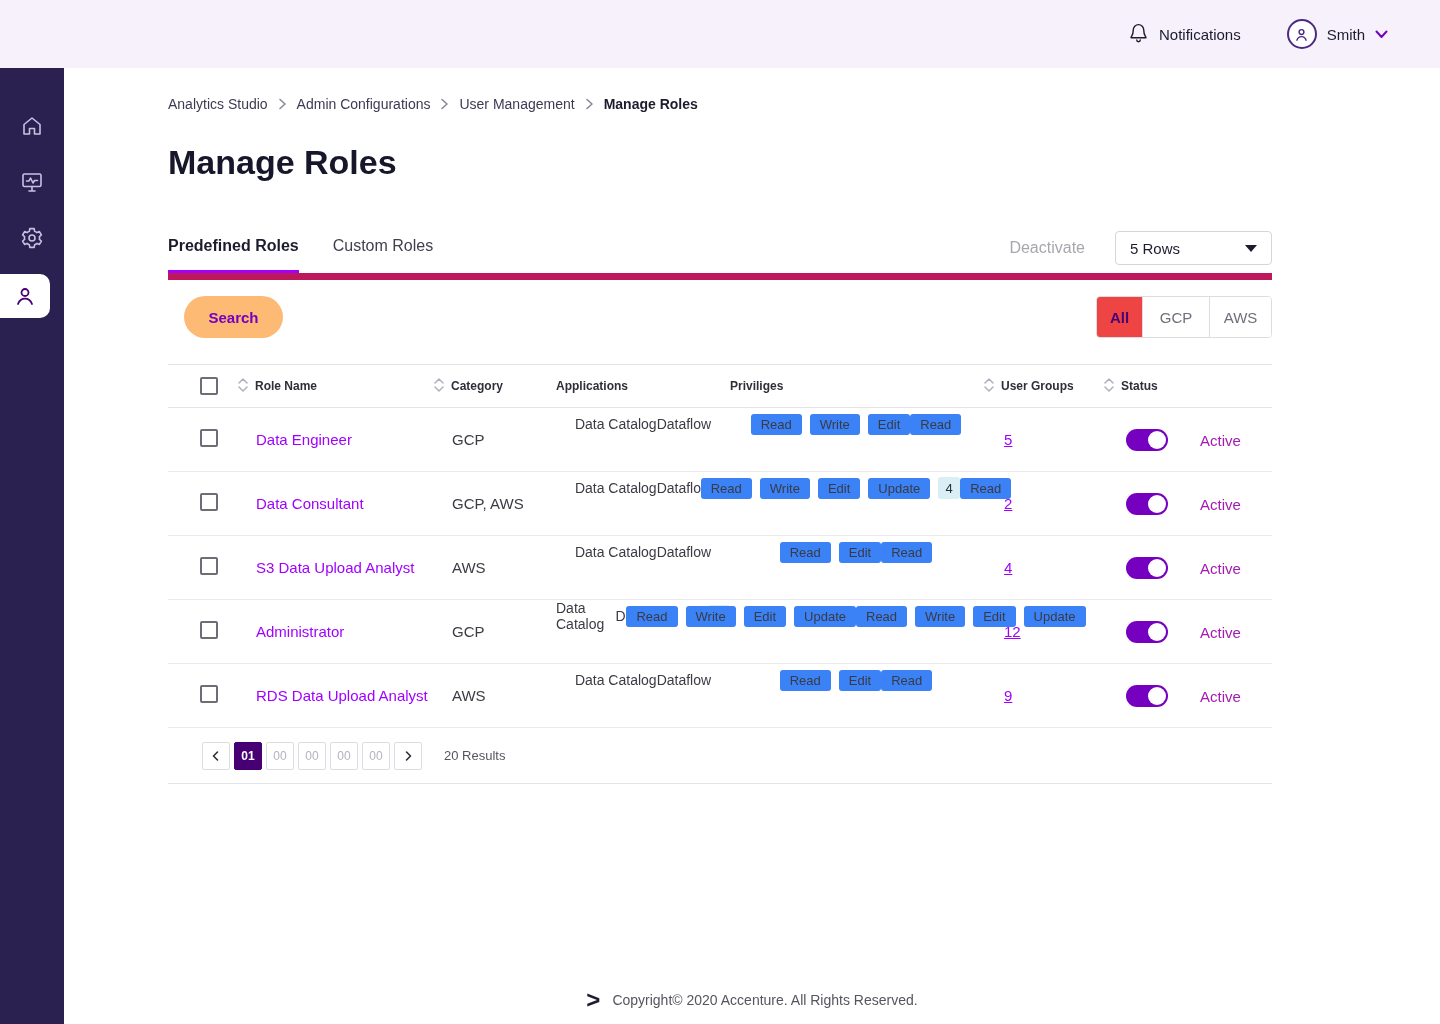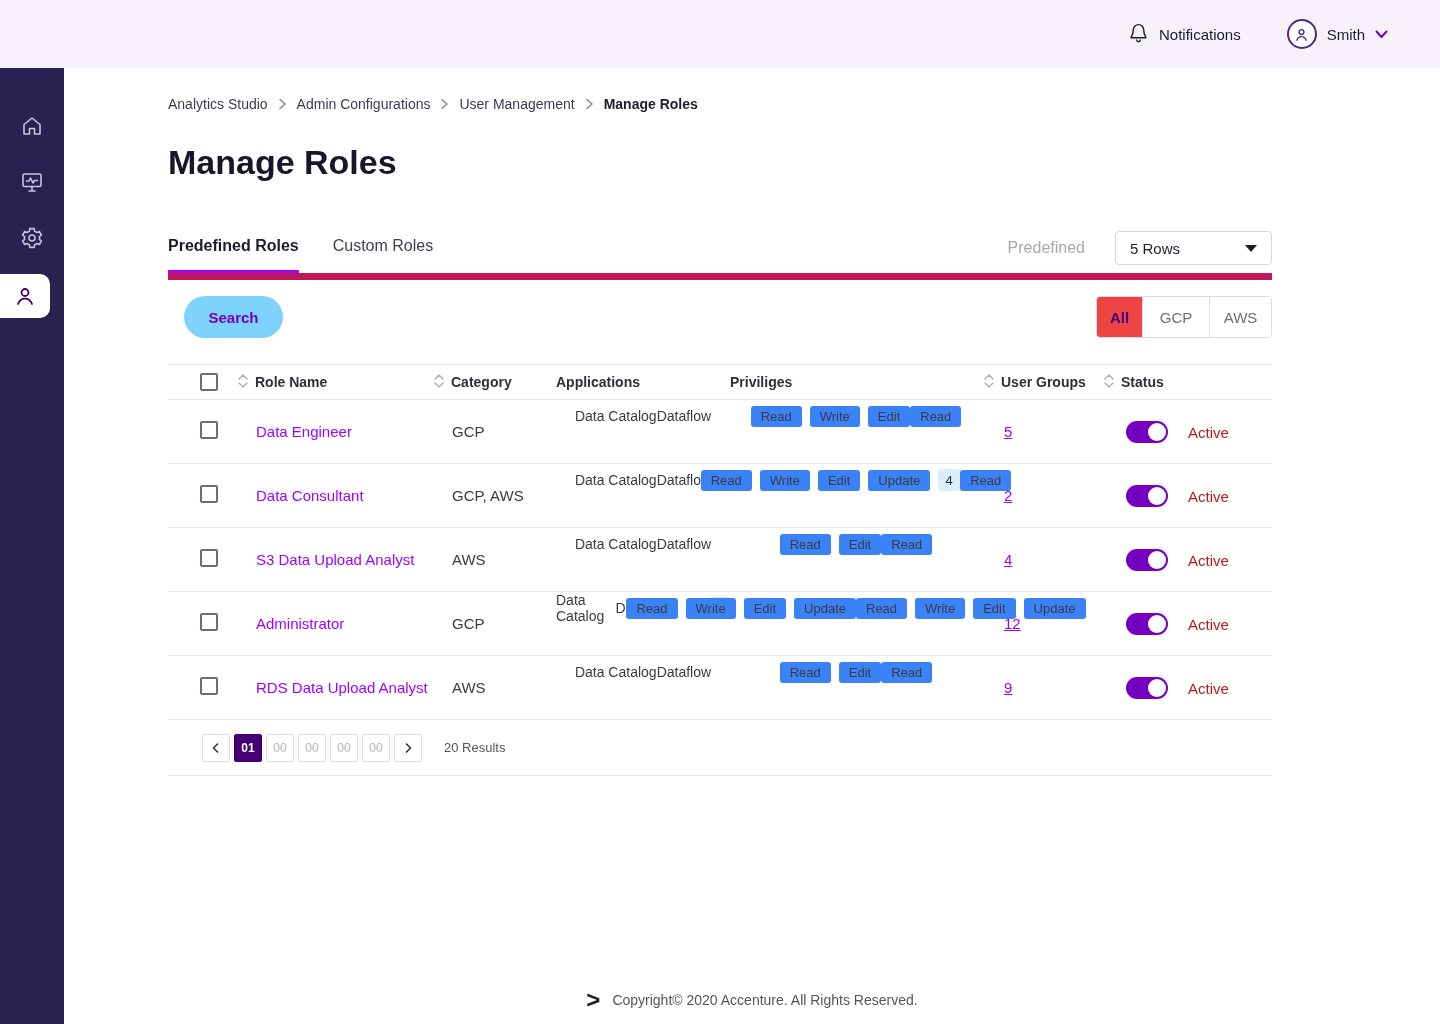--- a/index.html
+++ b/index.html
@@ -44,51 +44,51 @@
   .rows-select { width: 157px; height: 34px; border: 1px solid #d5d5dc; border-radius: 4px; background: #fff;
                  display: flex; align-items: center; justify-content: space-between; padding: 0 14px; font-size: 15px; color: #1c1c2e; cursor: pointer; }
   .caret-down { width: 0; height: 0; border-left: 6px solid transparent; border-right: 6px solid transparent; border-top: 7px solid #1c1c2e; }
 
   
   .search-row { margin-top: 16px; display: flex; align-items: center; }
   .search-box { width: 300px; height: 42px; border: 1px solid #9b51d8; border-radius: 4px; background: #fff;
                 display: flex; align-items: center; padding: 0 12px; gap: 10px; }
   .search-box input { border: none; outline: none; flex: 1; font-size: 15px; color: #1c1c2e; font-family: inherit; background: transparent; }
   .search-box input::placeholder { color: #8a8a95; }
-  .search-btn { margin-left: 16px; width: 99px; height: 42px; border-radius: 21px; border: none; background: #7dd3fc;
+  .search-btn { margin-left: 16px; width: 99px; height: 42px; border-radius: 21px; border: none; background: #fdba74;
                 color: #7500c0; font-weight: 700; font-size: 15px; cursor: pointer; font-family: inherit; }
   .filter-group { margin-left: auto; display: flex; height: 42px; border: 1px solid #dcdce2; border-radius: 4px; overflow: hidden; }
   .filter-seg { display: flex; align-items: center; justify-content: center; font-size: 15px; color: #6f6f7a;
                 background: #fff; cursor: pointer; border-left: 1px solid #dcdce2; }
   .filter-seg:first-child { border-left: none; }
   .filter-seg.active { background: #ef4444; color: #460073; font-weight: 700; }
   .seg-all { width: 45px; } .seg-gcp { width: 67px; } .seg-aws { width: 62px; }
 
   
   .table { margin-top: 26px; }
   .thead, .trow { display: grid; grid-template-columns: 36px 196px 124px 174px 252px 120px 170px; padding-left: 32px; align-items: center; }
-  .thead { height: 36px; border-top: 1px solid #e3e3e8; border-bottom: 1px solid #e3e3e8; font-size: 14px; font-weight: 700; color: #2f2f3a; }
+  .thead { height: 44px; border-top: 1px solid #e3e3e8; border-bottom: 1px solid #e3e3e8; font-size: 12px; font-weight: 700; color: #2f2f3a; }
   .th { display: flex; align-items: center; gap: 5px; }
   .trow { height: 64px; border-bottom: 1px solid #e9e9ee; }
   .checkbox { width: 18px; height: 18px; border: 2px solid #6d6d78; border-radius: 2px; background: #fff; display: inline-block; cursor: pointer; }
   .pad20 { padding-left: 20px; } .pad22 { padding-left: 22px; } .pad24 { padding-left: 24px; }
   .role-link { font-size: 15px; color: #a100ff; text-decoration: none; cursor: pointer; }
   .cat-value { font-size: 15px; color: #3b3b45; }
   .c-apps, .c-priv { display: flex; flex-direction: row; justify-content: center; height: 64px; }
   .app-line { height: 32px; display: flex; align-items: center; font-size: 14px; color: #3b3b45; }
   .chip-line { height: 32px; display: flex; align-items: center; gap: 8px; }
   .chip { background: #3b82f6; border-radius: 3px; padding: 3px 10px; font-size: 13px; color: #3a3a45; }
   .count-badge { min-width: 22px; height: 22px; padding: 0 4px; background: #d9eef5; border-radius: 3px;
                  display: inline-flex; align-items: center; justify-content: center; font-size: 13px; color: #24313a; }
   .app-line .count-badge { margin-left: 38px; }
   .group-link { font-size: 15px; color: #a100ff; text-decoration: underline; cursor: pointer; }
   .c-status { display: flex; align-items: center; }
   .toggle { width: 42px; height: 22px; border-radius: 11px; background: #7500c0; position: relative; display: inline-block; cursor: pointer; }
   .toggle .knob { position: absolute; top: 2px; right: 2px; width: 18px; height: 18px; border-radius: 50%; background: #fff; }
-  .status-label { margin-left: 20px; font-size: 15px; color: #b91c1c; }
+  .status-label { margin-left: 32px; font-size: 15px; color: #a21caf; }
 
   
   .pagination { height: 56px; border-bottom: 1px solid #e3e3e8; display: flex; align-items: center; padding-left: 34px; gap: 4px; }
   .page-btn, .nav-btn { width: 28px; height: 28px; border: 1px solid #dcdce2; background: #fff; color: #b3b3bc;
               font-size: 12px; display: flex; align-items: center; justify-content: center; border-radius: 2px; cursor: pointer; font-family: inherit; }
   .page-btn.active { background: #460073; border-color: #460073; color: #fff; font-weight: 700; }
   .pages { display: flex; gap: 4px; }
   .results-text { margin-left: 18px; font-size: 13px; color: #55555f; }
 
   
@@ -184,21 +184,21 @@
       </span>
       <span class="crumb current">Manage Roles</span>
     </nav>
 
     <h1 class="page-title">Manage Roles</h1>
 
     <div class="tabs-row">
       <div class="tab active">Predefined Roles</div>
       <div class="tab">Custom Roles</div>
       <div class="tabs-actions">
-        <button class="deactivate">Predefined</button>
+        <button class="deactivate">Deactivate</button>
         <div class="rows-select">
           <span>5 Rows</span>
           <span class="caret-down"></span>
         </div>
       </div>
     </div>
 
     <div class="search-row">
       <button class="search-btn">Search</button>
       <div class="filter-group">

